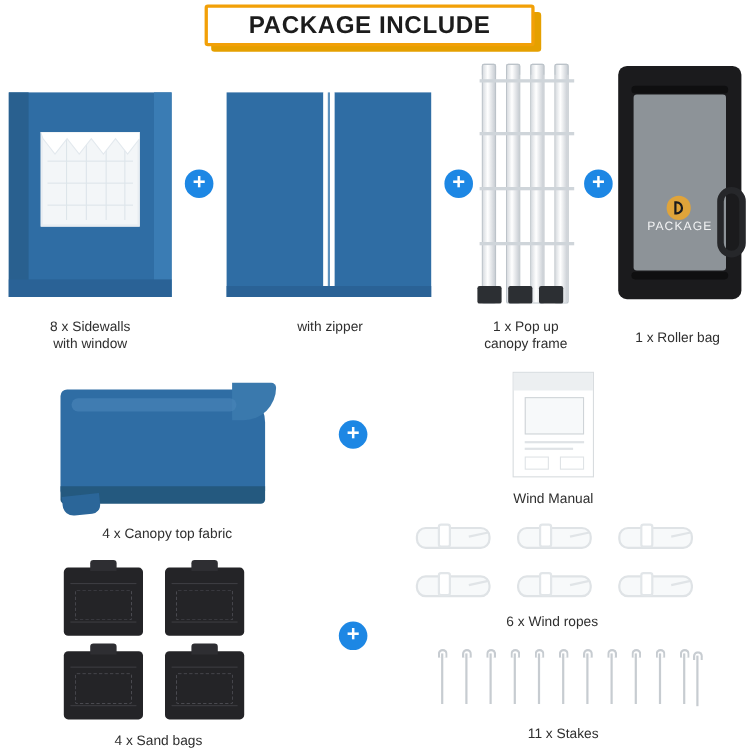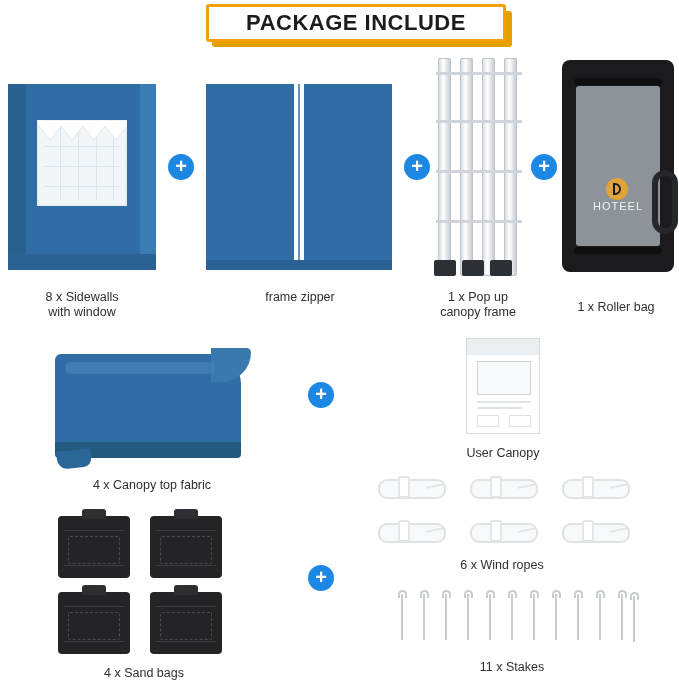--- a/index.html
+++ b/index.html
@@ -8,21 +8,21 @@
     background:#ffffff;
     font-family:"Liberation Sans", sans-serif;
     color:#2b2b2b;
     position:relative;
     overflow:hidden;
   }
   .sheet{position:absolute;inset:0;}
 
   
   .banner{
-    position:absolute;left:186px;top:4px;width:306px;height:44px;margin-left:20px;
+    position:absolute;left:186px;top:4px;width:306px;height:44px;
   }
   .banner .shadow{
     position:absolute;left:6px;top:7px;width:300px;height:36px;
     background:#e5a000;border-radius:3px;
   }
   .banner .plate{
     position:absolute;left:0;top:0;width:300px;height:38px;
     background:#ffffff;border:3px solid #f2a007;border-radius:3px;
     box-sizing:border-box;
     display:flex;align-items:center;justify-content:center;
@@ -202,29 +202,29 @@
       <span>+</span>
     </div>
 
   <div class="bag">
     <div class="bag-body"></div>
     <div class="bag-gray"></div>
     <div class="bag-strap"></div>
     <div class="bag-strap2"></div>
     <div class="bag-handle"></div>
     <div class="bag-badge"></div>
-    <div class="bag-logo">HOTEEL</div>
+    <div class="bag-logo">PACKAGE</div>
   </div>
 
   <div class="cap" style="left:6px;top:290px;width:152px">
     <div>8 x Sidewalls</div>
     <div>with window</div>
   </div>
   <div class="cap" style="left:212px;top:290px;width:176px">
-    <div>frame zipper</div>
+    <div>with zipper</div>
   </div>
   <div class="cap" style="left:418px;top:290px;width:120px">
     <div>1 x Pop up</div>
     <div>canopy frame</div>
   </div>
   <div class="cap" style="left:556px;top:300px;width:120px">
     <div>1 x Roller bag</div>
   </div>
 
   <div class="topfab">
@@ -244,21 +244,21 @@
 
   <div class="manual">
     <div class="mhead"></div>
     <div class="mpic"></div>
     <div class="mline" style="left:10px;top:62px;width:54px"></div>
     <div class="mline" style="left:10px;top:68px;width:44px"></div>
     <div class="mbox" style="left:10px;top:76px"></div>
     <div class="mbox" style="left:42px;top:76px"></div>
   </div>
   <div class="cap" style="left:440px;top:446px;width:126px">
-    <div>User Canopy</div>
+    <div>Wind Manual</div>
   </div>
 
   <div class="sandwrap">
     <div class="sbag" style="left:0;top:8px">
       <div class="tab"></div>
         <div class="seam"></div>
         <div class="stitch"></div>
         <div class="seam2"></div>
     </div>
     <div class="sbag" style="left:92px;top:8px">

